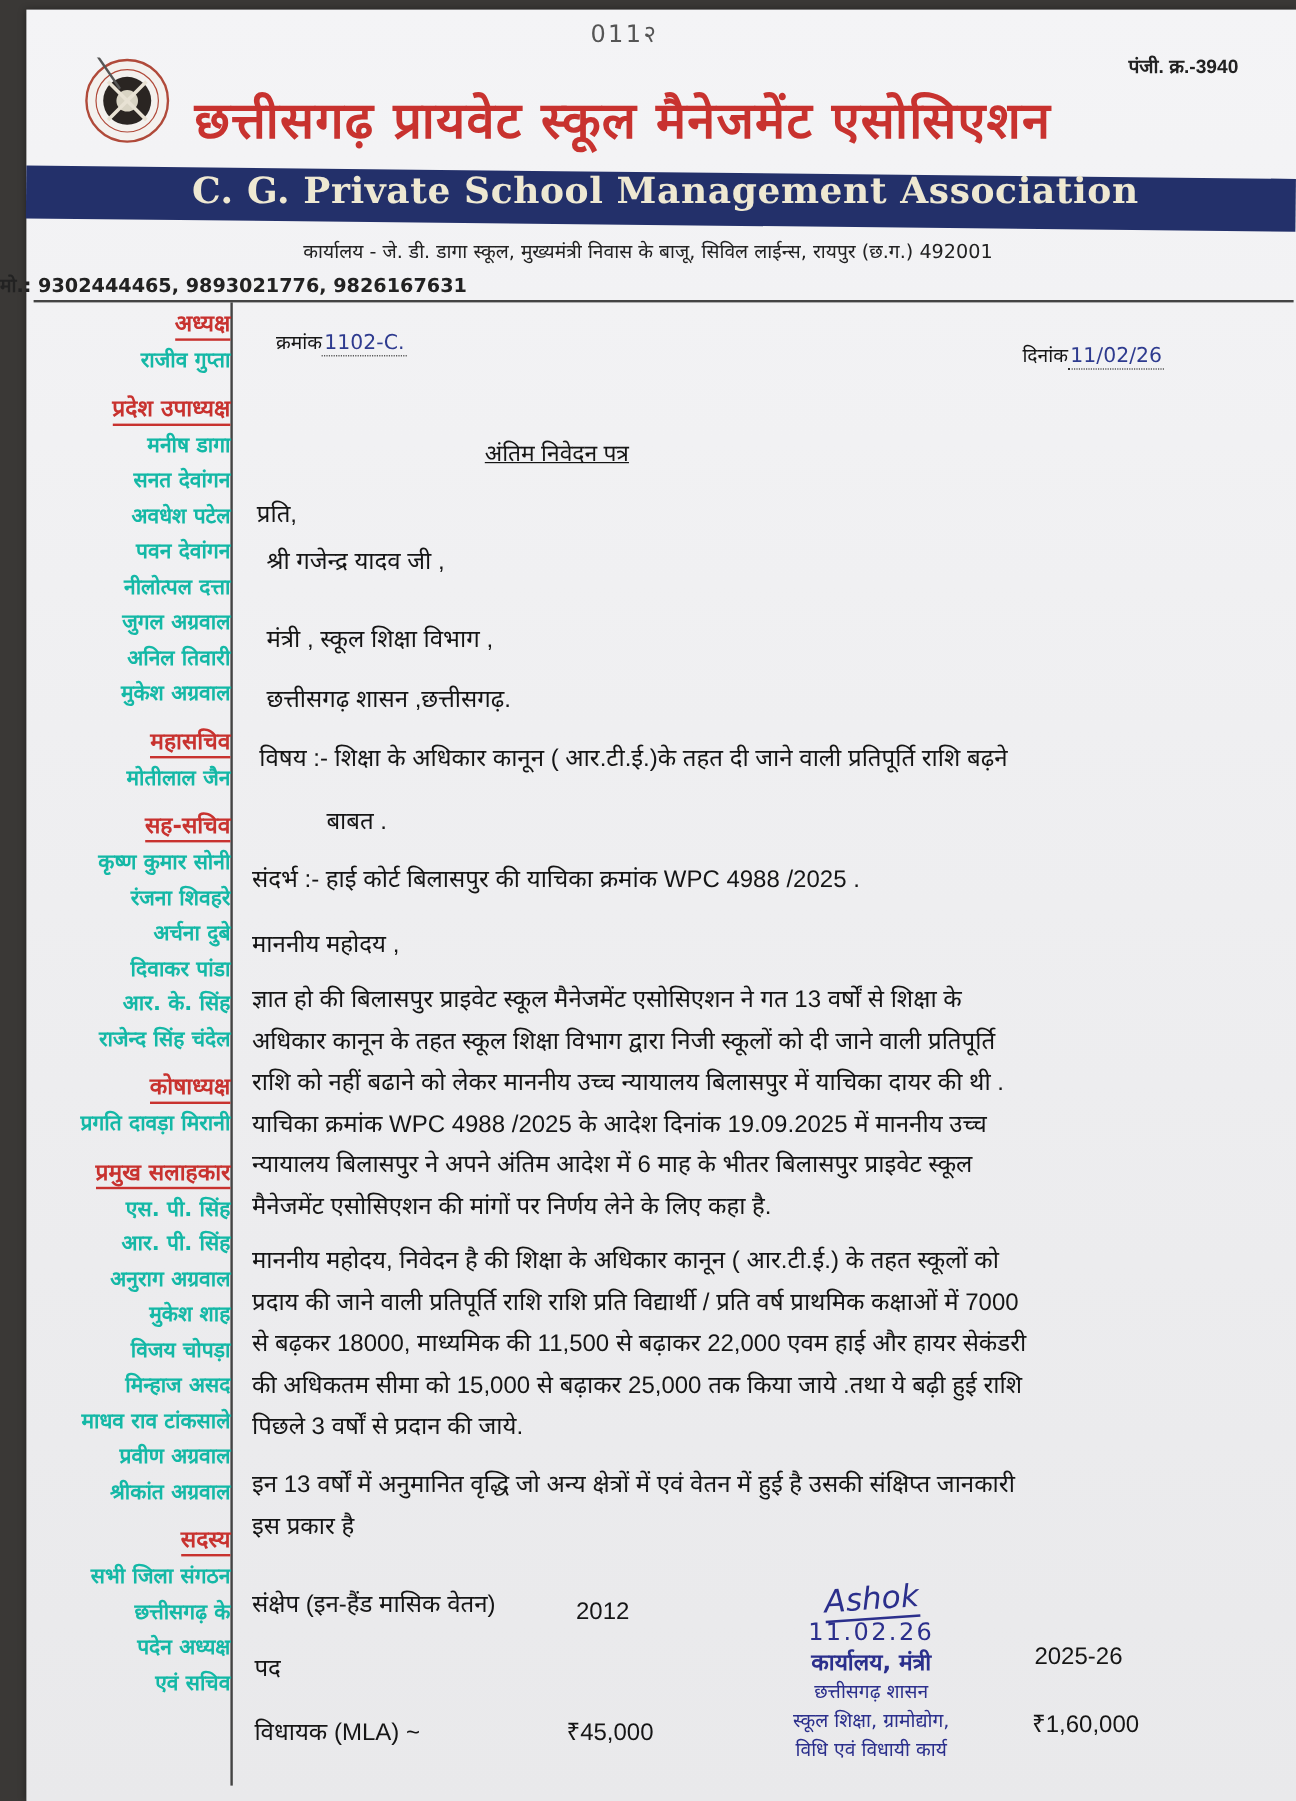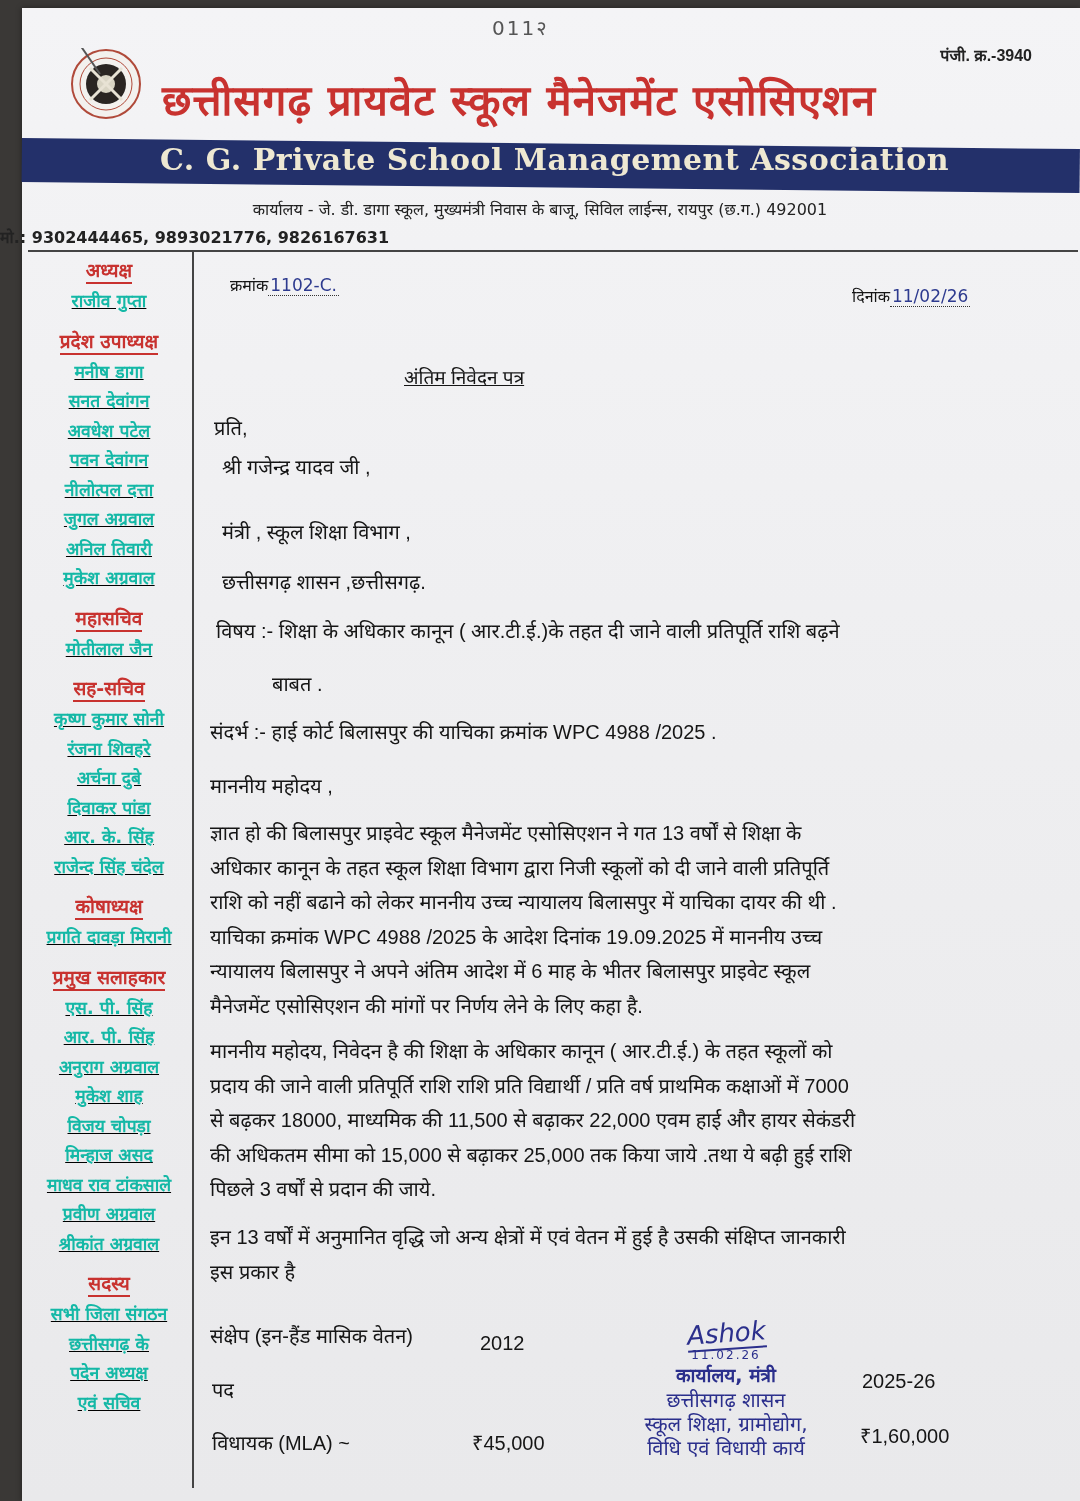--- a/index.html
+++ b/index.html
@@ -26,38 +26,38 @@
   }
   .title-en {
     position: absolute; left: 160px; top: 142px; font-size: 30px; font-weight: bold;
     color: #eee8d2; font-family: "DejaVu Serif", serif; letter-spacing: 0.5px;
   }
   .address { position: absolute; left: 0; width: 1080px; text-align: center; top: 198px; font-size: 16px; color: #222; }
   .phones { position: absolute; left: 0; width: 1080px; text-align: left; top: 226px; font-size: 16px; color: #222; font-weight: bold; }
   .hr-top { position: absolute; left: 28px; top: 250px; width: 1050px; height: 2px; background: #444; }
   .sidebar-line { position: absolute; left: 192px; top: 252px; width: 2px; height: 1236px; background: #444; }
 
-  .sidebar { position: absolute; left: 26px; top: 252px; width: 166px; text-align: center; text-decoration: underline; }
+  .sidebar { position: absolute; left: 26px; top: 252px; width: 166px; text-align: right; }
   .sb-group { margin-bottom: 6px; }
   .sb-head { display: inline-block; color: #c8322f; font-weight: bold; font-size: 19px; border-bottom: 2px solid #c8322f; line-height: 24px; margin-top: 6px; margin-bottom: 3px; }
   .sb-name { color: #14b8a6; font-size: 17.5px; font-weight: bold; line-height: 29.5px; white-space: nowrap; }
 
   .content { position: absolute; left: 210px; top: 252px; width: 840px; color: #151515; font-family: "Liberation Sans", sans-serif; }
   .ref-row { position: absolute; top: 22px; left: 20px; font-size: 16px; }
   .date-row { position: absolute; top: 33px; left: 642px; font-size: 16px; }
   .hand { font-family: "DejaVu Sans", sans-serif; color: #2e3b8f; font-size: 17px; border-bottom: 1px dotted #333; padding: 0 2px; }
   .letter-title { position: absolute; top: 112px; left: 194px; font-size: 19px; text-decoration: underline; }
   .line { position: absolute; left: 6px; font-size: 20px; white-space: nowrap; }
   .para { position: absolute; left: 0; width: 830px; font-size: 20px; line-height: 34.5px; }
   .tbl-cell { position: absolute; font-size: 20px; white-space: nowrap; }
   .stamp { position: absolute; left: 626px; top: 1318px; width: 200px; color: #2b2f8c; font-family: "DejaVu Sans", sans-serif; text-align: center; }
   .stamp .sig { font-style: italic; font-size: 26px; transform: rotate(-4deg); display: inline-block; border-bottom: 2px solid #2b2f8c; }
-  .stamp .sdate { font-size: 12px; letter-spacing: 2px; margin-top: -2px; text-align: center; }
+  .stamp .sdate { font-size: 20px; letter-spacing: 2px; margin-top: -2px; text-align: center; }
   .stamp .s1 { font-size: 19px; font-weight: bold; margin-top: 0; }
-  .stamp .s2 { font-size: 20px; line-height: 24px; }
+  .stamp .s2 { font-size: 16px; line-height: 24px; }
 </style>
 </head>
 <body>
 
 <div class="paper"></div>
 
 <div class="handnote">011२</div>
 <div class="regno">पंजी. क्र.-3940</div>
 
 <svg class="logo" viewBox="0 0 72 72">

